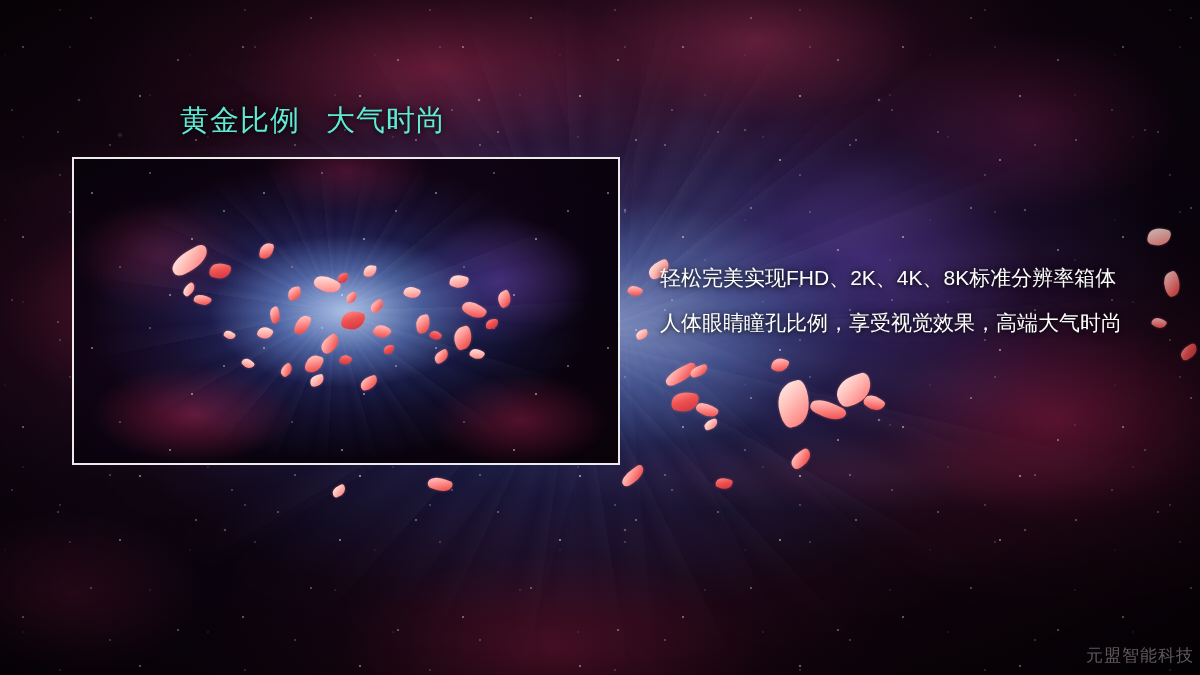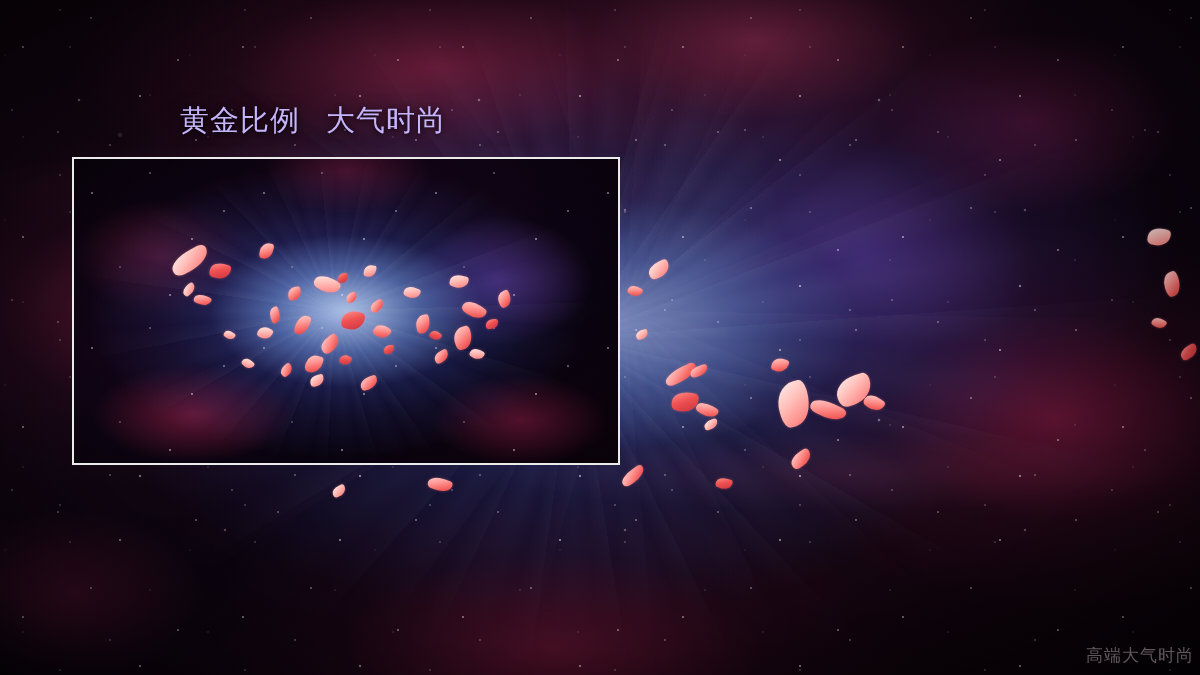--- a/index.html
+++ b/index.html
@@ -163,21 +163,21 @@
       radial-gradient(1.2px 1.2px at 150px 52px, #fff, transparent),
       radial-gradient(1.4px 1.4px at 96px 136px, #fff, transparent);
     background-size: 172px 155px;
   }
 
   
   #title {
     position: absolute;
     left: 180px;
     top: 101px;
-    color: #c4b5fd;
+    color: #5eead4;
     font-size: 29px;
     letter-spacing: 1px;
     white-space: nowrap;
     text-shadow: 0 1px 5px rgba(0,0,0,0.75), 0 0 14px rgba(0,0,0,0.5);
   }
   #title .gap { display: inline-block; width: 26px; }
 
   #body-text {
     position: absolute;
     left: 660px;
@@ -278,17 +278,19 @@
         <div class="petal" style="left: 380px; top: 168px; width: 18px; height: 22px; transform: rotate(-16deg);"></div>
         <div class="petal lt" style="left: 396px; top: 190px; width: 14px; height: 10px; transform: rotate(28deg);"></div>
         <div class="petal dk" style="left: 412px; top: 160px; width: 12px; height: 10px; transform: rotate(0deg);"></div>
         <div class="petal" style="left: 424px; top: 132px; width: 13px; height: 16px; transform: rotate(-22deg);"></div>
         <div class="petal lt" style="left: 168px; top: 200px; width: 12px; height: 9px; transform: rotate(44deg);"></div>
         <div class="petal" style="left: 206px; top: 206px; width: 13px; height: 10px; transform: rotate(-38deg);"></div>
       </div>
   </div>
 
   <div id="body-text">
+    <span class="line">轻松完美实现FHD、2K、4K、8K标准分辨率箱体</span>
+    <span class="line">人体眼睛瞳孔比例，享受视觉效果，高端大气时尚</span>
   </div>
 
-  <div id="watermark">高端大气时尚</div>
+  <div id="watermark">元盟智能科技</div>
 
 </div>
 
 </body></html>

